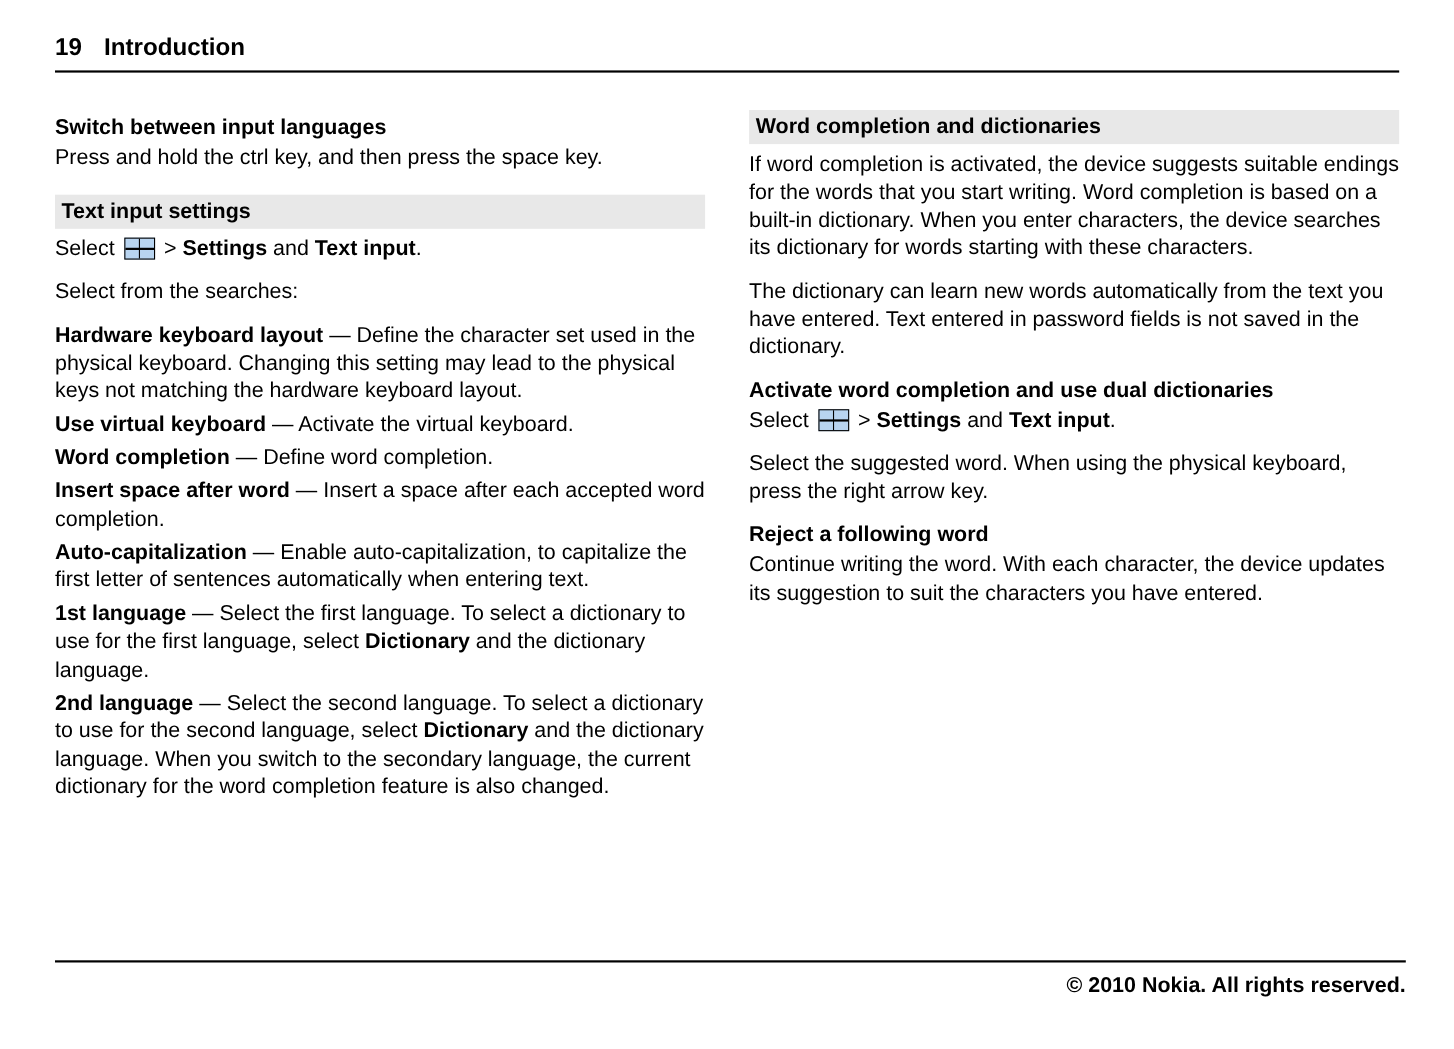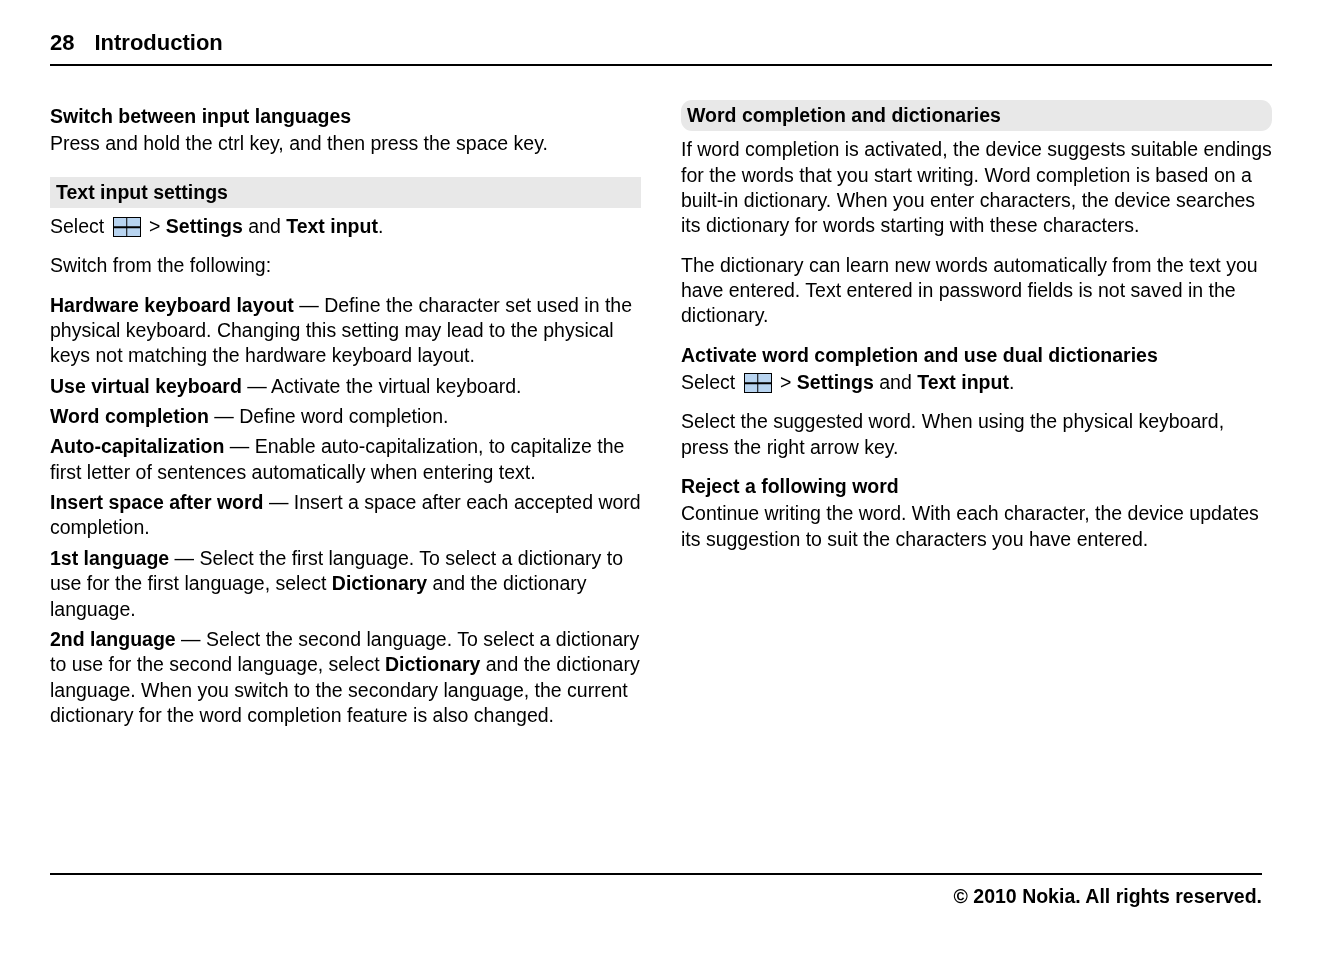--- a/index.html
+++ b/index.html
@@ -81,68 +81,68 @@
       left: 0; right: 0;
       top: 50%;
       height: 1.5px;
       background: #000;
       transform: translateY(-0.75px);
     }
     .bold { font-weight: bold; }
     .footer {
       position: absolute;
       left: 50px;
-      right: 60px;
+      right: 44px;
       bottom: 46px;
       border-top: 2px solid #000;
       padding-top: 10px;
       text-align: right;
       font-size: 19.5px;
       font-weight: bold;
     }
   </style>
 </head>
 <body>
 
 <div class="header">
   <span class="header-text">
-    <span class="page-num">28</span><span>Introduction</span>
+    <span class="page-num">19</span><span>Introduction</span>
   </span>
 </div>
 
 <div class="columns">
 
   <div class="column">
 
     <p class="subheading">Switch between input languages</p>
     <p class="para">Press and hold the ctrl key, and then press the space key.</p>
 
     <p class="section-heading">Text input settings</p>
 
     <p class="para">
       <span>Select </span><span class="grid-icon"></span><span> &gt; </span><span class="bold">Settings</span><span> and </span><span class="bold">Text input</span><span>.</span>
     </p>
 
-    <p class="para">Switch from the following:</p>
+    <p class="para">Select from the searches:</p>
 
     <div class="def-list">
       <p><span class="def-term">Hardware keyboard layout</span><span>  — Define the character set used in the physical keyboard. Changing this setting may lead to the physical keys not matching the hardware keyboard layout.</span></p>
       <p><span class="def-term">Use virtual keyboard</span><span>  — Activate the virtual keyboard.</span></p>
       <p><span class="def-term">Word completion</span><span>  — Define word completion.</span></p>
+      <p><span class="def-term">Insert space after word</span><span>  — Insert a space after each accepted word completion.</span></p>
       <p><span class="def-term">Auto-capitalization</span><span>  — Enable auto-capitalization, to capitalize the first letter of sentences automatically when entering text.</span></p>
-      <p><span class="def-term">Insert space after word</span><span>  — Insert a space after each accepted word completion.</span></p>
       <p><span class="def-term">1st language</span><span>  — Select the first language. To select a dictionary to use for the first language, select </span><span class="bold">Dictionary</span><span> and the dictionary language.</span></p>
       <p><span class="def-term">2nd language</span><span>  — Select the second language. To select a dictionary to use for the second language, select </span><span class="bold">Dictionary</span><span> and the dictionary language. When you switch to the secondary language, the current dictionary for the word completion feature is also changed.</span></p>
     </div>
   </div>
 
   <div class="column">
 
 
-    <p class="section-heading" style="margin-top:10px;border-radius:11px;">Word completion and dictionaries</p>
+    <p class="section-heading" style="margin-top:10px;">Word completion and dictionaries</p>
 
     <p class="para">If word completion is activated, the device suggests suitable endings for the words that you start writing. Word completion is based on a built-in dictionary. When you enter characters, the device searches its dictionary for words starting with these characters.</p>
     <p class="para">The dictionary can learn new words automatically from the text you have entered. Text entered in password fields is not saved in the dictionary.</p>
 
     <p class="subheading">Activate word completion and use dual dictionaries</p>
     <p class="para">
       <span>Select </span><span class="grid-icon"></span><span> &gt; </span><span class="bold">Settings</span><span> and </span><span class="bold">Text input</span><span>.</span>
     </p>
 
     <p class="para">Select the suggested word. When using the physical keyboard, press the right arrow key.</p>

